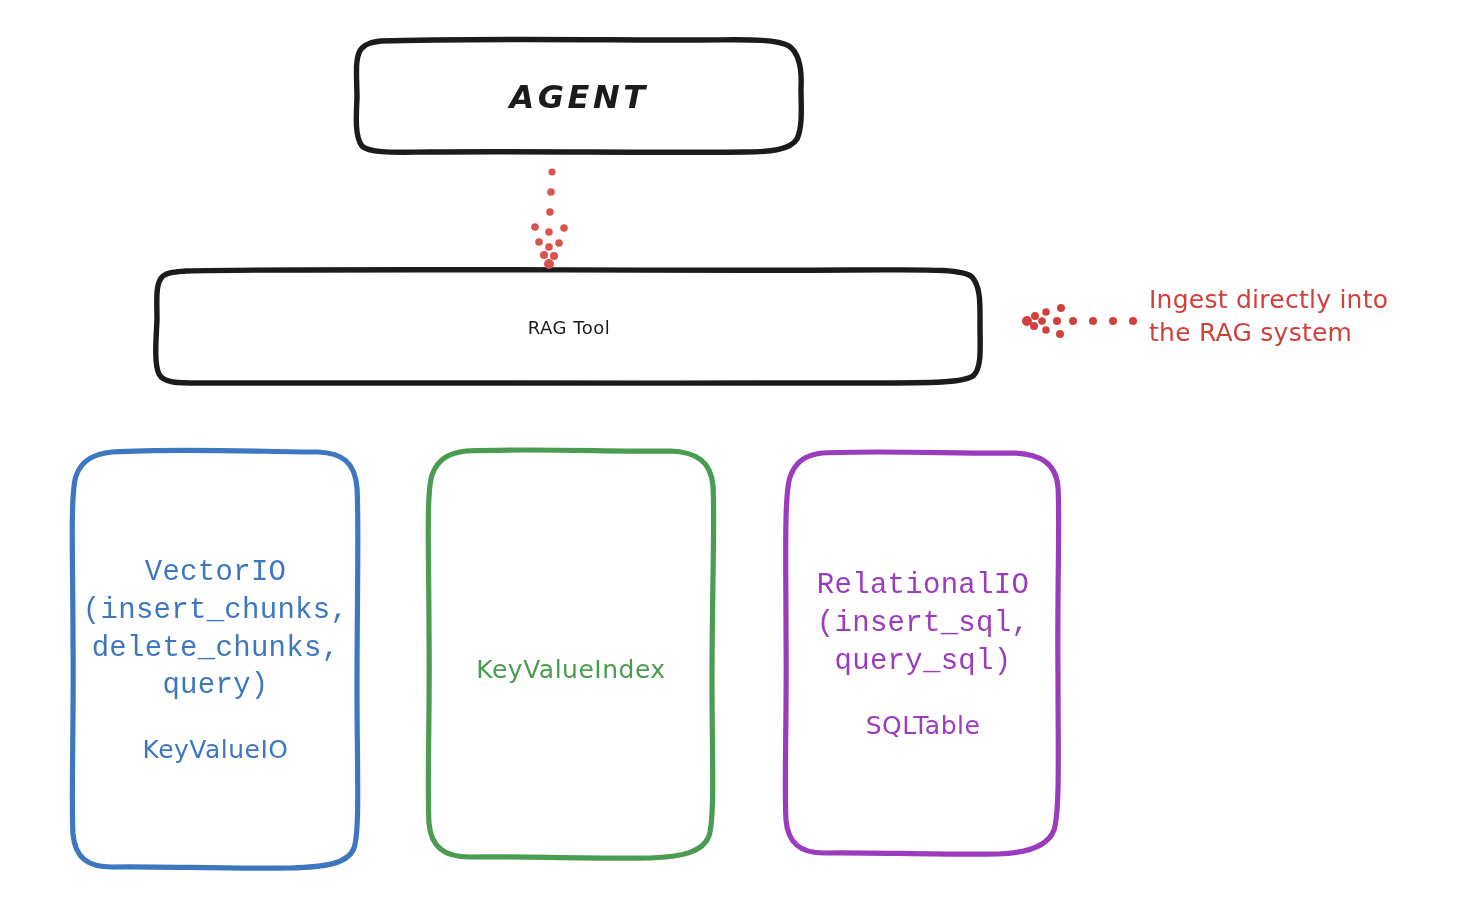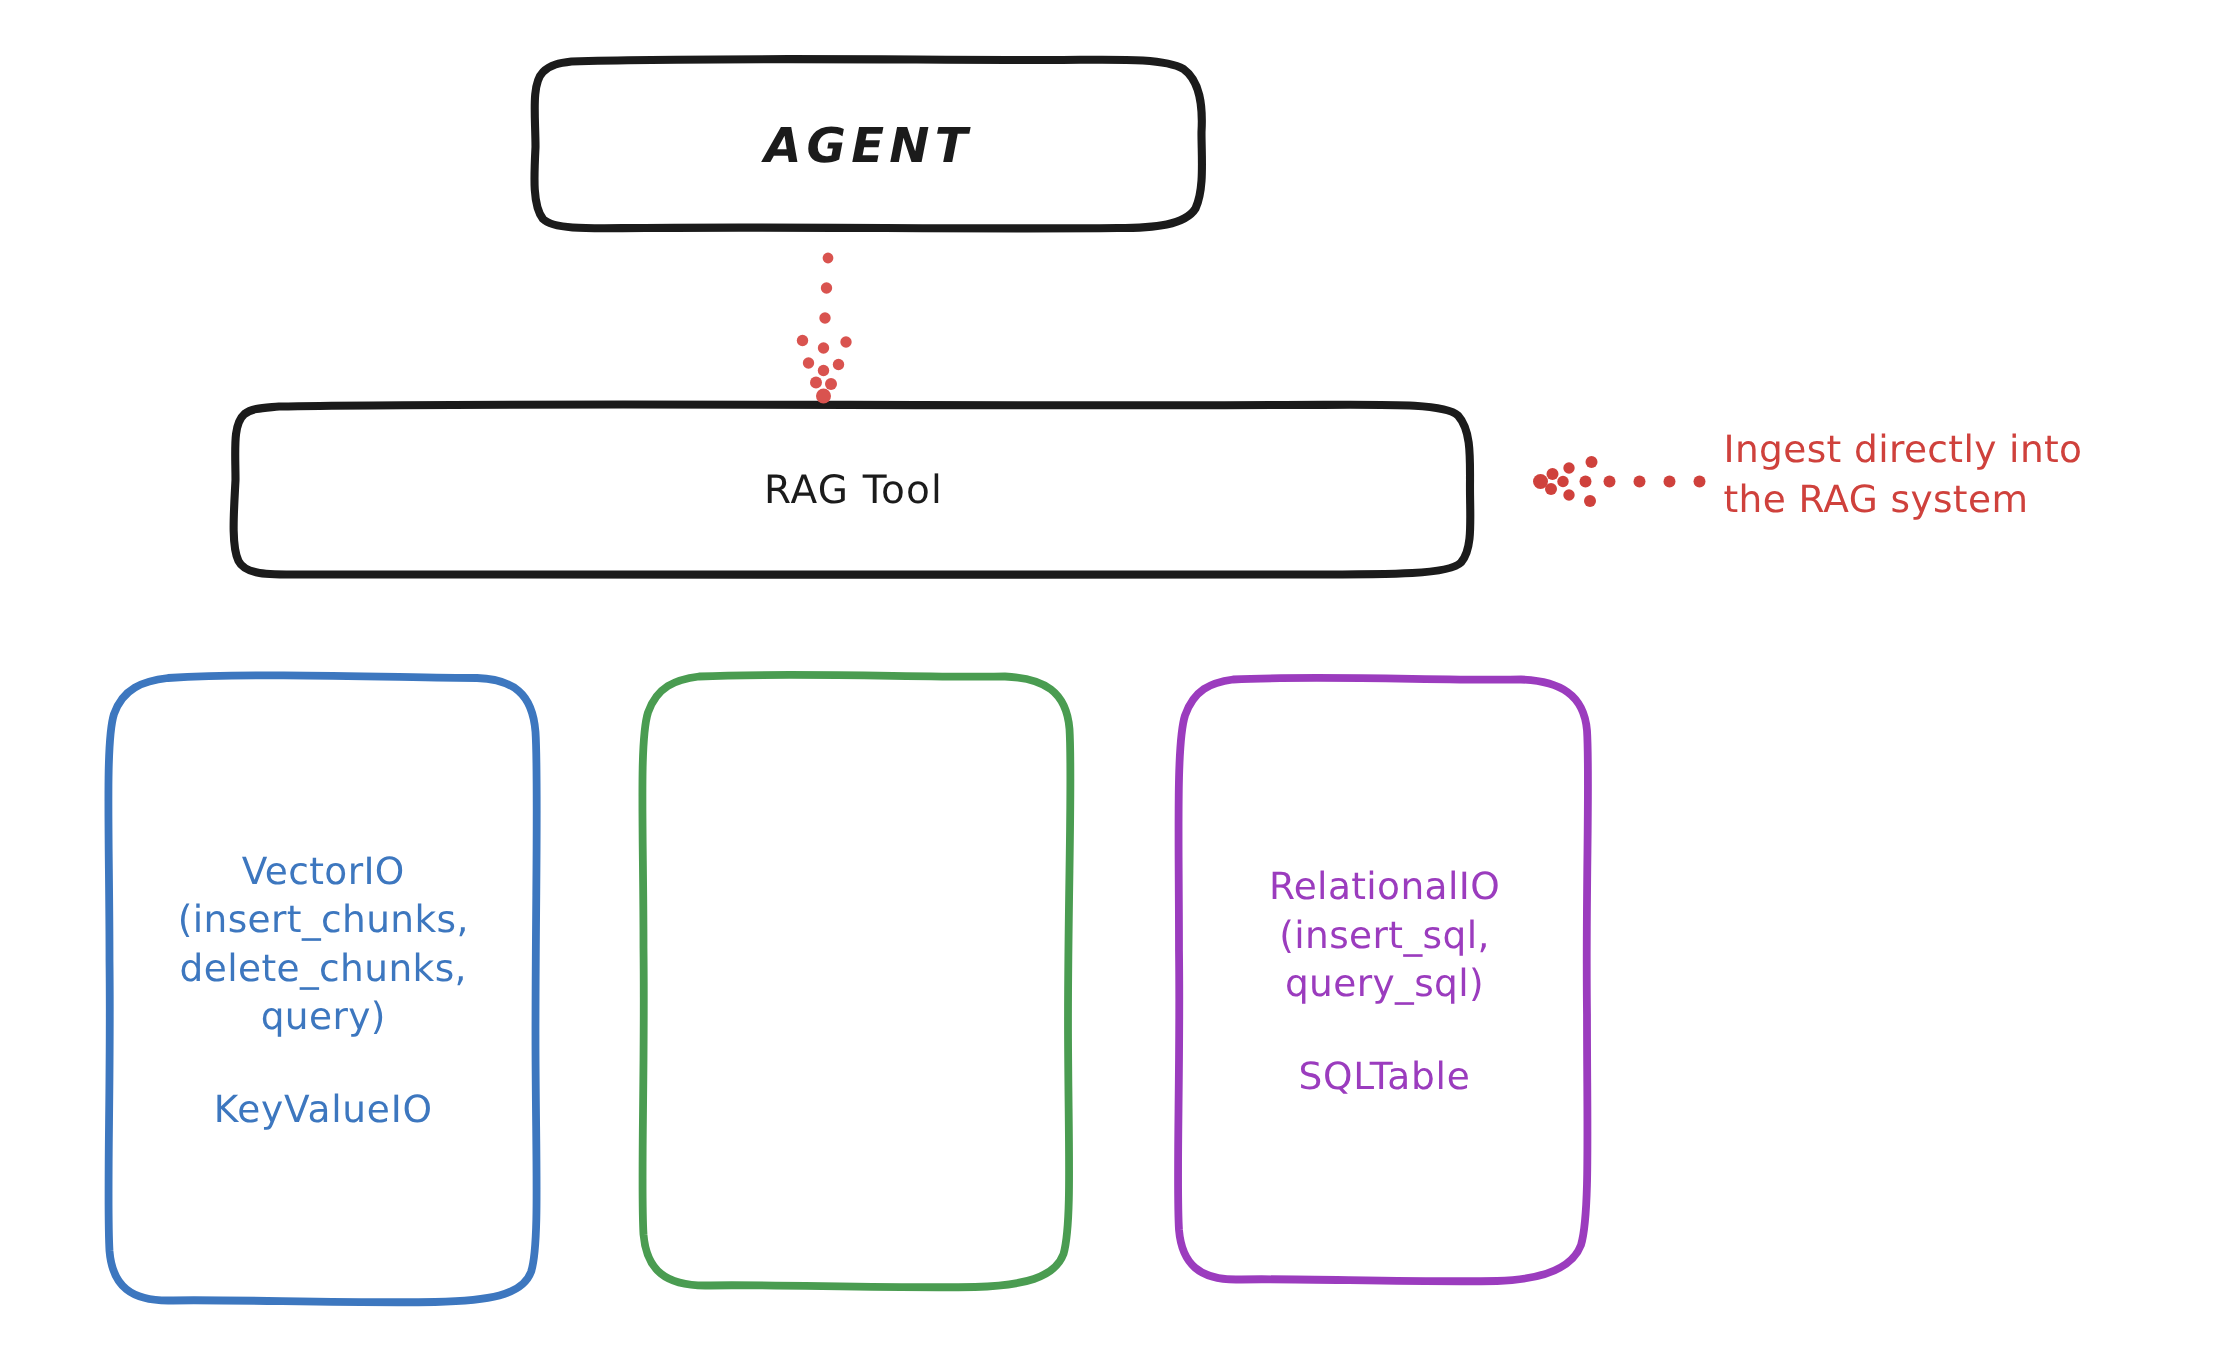--- a/index.html
+++ b/index.html
@@ -38,29 +38,30 @@
     font-weight: 400;
     letter-spacing: 0.06em;
   }
   .agent-text {
     font-size: 32px;
     font-style: italic;
     font-weight: 600;
     letter-spacing: 0.11em;
   }
   .rag-text {
-    font-size: 26px;
+    font-size: 18px;
     letter-spacing: 0.03em;
     text-align: right;
   }
   .store-api-text {
-    font-size: 25px;
+    font-size: 29px;
     line-height: 1.30;
     letter-spacing: 0.01em;
     font-weight: 500;
+    font-family: Liberation Mono, monospace;
   }
   .store-index-text {
     font-size: 25px;
     letter-spacing: 0.02em;
     font-weight: 500;
     margin-top: 30px;
   }
   .annotation-text {
     position: absolute;
     font-family: "DejaVu Sans", sans-serif;
@@ -158,20 +159,21 @@
 
 <div class="node-label" style="left:72px; top:450px; width:287px; height:418px; color:#3d77bf;">
   <div class="title-text store-api-text">VectorIO
 (insert_chunks,
 delete_chunks,
 query)</div>
   <div class="title-text store-index-text">KeyValueIO</div>
 </div>
 
 <div class="node-label" style="left:428px; top:450px; width:286px; height:408px; color:#4a9c51;">
+  <div class="title-text store-index-text">KeyValueIndex</div>
 </div>
 
 <div class="node-label" style="left:786px; top:452px; width:274px; height:403px; color:#9b3cbe;">
   <div class="title-text store-api-text">RelationalIO
 (insert_sql,
 query_sql)</div>
   <div class="title-text store-index-text">SQLTable</div>
 </div>
 
 <div class="annotation-text" style="left:1149px; top:283px; width:320px; color:#cf413c;">Ingest directly into

